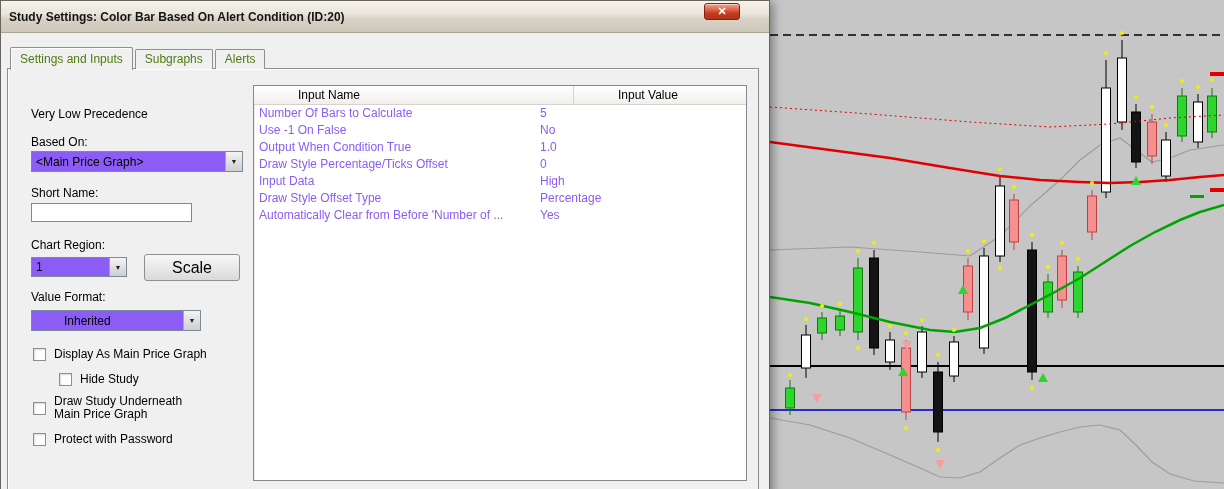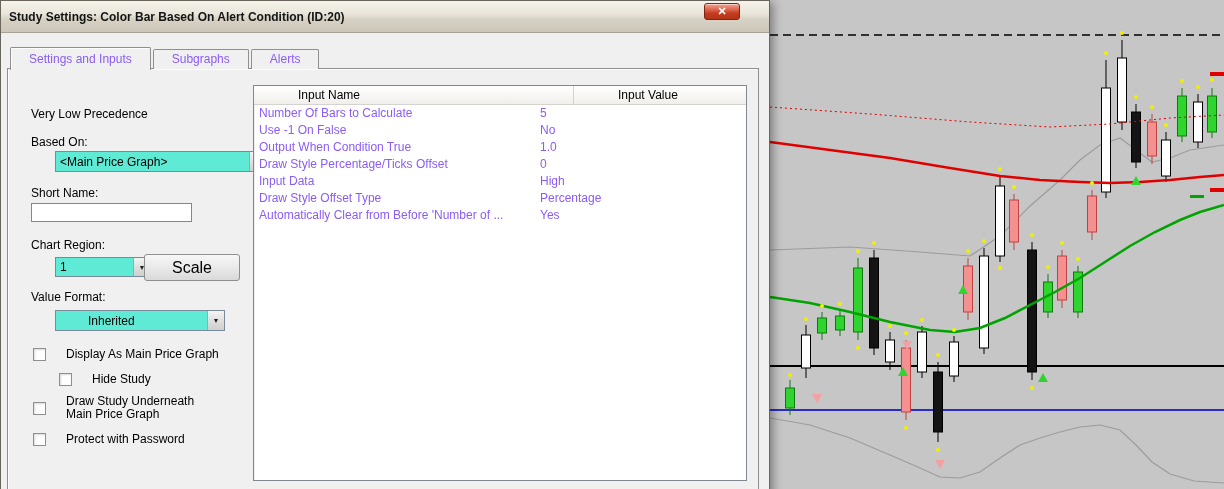--- a/index.html
+++ b/index.html
@@ -21,47 +21,47 @@
               background:linear-gradient(#f6f3eb, #e9e5da 42%, #d7d2c5 58%, #ccc7b9);
               border-bottom:1px solid #a9a395; display:flex; align-items:center; }
   .title { padding-left:8px; font-size:12px; font-weight:bold; color:#141414; white-space:nowrap; }
   .close-btn { position:absolute; top:2px; right:29px; width:36px; height:17px;
                background:linear-gradient(#f2a592, #dd6a50 35%, #c43c22 62%, #b23317);
                border:1px solid #7e2413; border-radius:3px; color:#fff;
                font-size:11px; font-weight:bold; line-height:14px; text-align:center;
                box-shadow:inset 0 1px 0 rgba(255,255,255,0.5); cursor:default; }
 
   .tabstrip { position:absolute; top:45px; left:9px; height:23px; display:flex; align-items:flex-end; z-index:5; }
-  .tab { height:20px; line-height:19px; padding:0 18px; background:#f0f0f0;
+  .tab { height:20px; line-height:19px; padding:0 9px; background:#f0f0f0;
          border:1px solid #8f8f8f; border-bottom:none; border-radius:2px 2px 0 0;
-         margin-right:2px; color:#8b5cf6; cursor:default; }
+         margin-right:2px; color:#4d7c0f; cursor:default; }
   .tab.active { height:23px; line-height:22px; margin-bottom:-1px;
                 box-shadow:inset 1px 1px 0 #fdfdfd; }
 
   .page { position:absolute; left:6px; top:67px; width:752px; height:429px;
           background:#f0f0f0; border:1px solid #8f8f8f; border-bottom:none;
           box-shadow:inset 1px 1px 0 #fcfcfc; }
 
   .lbl { position:absolute; color:#000; white-space:nowrap; }
 
-  .combo { position:absolute; height:21px; background:#5eead4; border:1px solid #7b8a99;
-           display:flex; align-items:center; cursor:default;margin-left:24px; }
+  .combo { position:absolute; height:21px; background:#8b5cf6; border:1px solid #7b8a99;
+           display:flex; align-items:center; cursor:default; }
   .combo-text { flex:1; padding:0 4px; overflow:hidden; white-space:nowrap; }
   .combo-arrow { width:17px; align-self:stretch; background:linear-gradient(#f4f4f4,#dcdcdc 60%,#cfcfcf);
                  border-left:1px solid #a5a5a5; display:flex; align-items:center; justify-content:center;
                  font-size:7px; color:#222; }
 
   .textbox { position:absolute; height:19px; background:#fff; border:1px solid #7b8a99;
              font-family:"Liberation Sans", sans-serif; font-size:12px; padding:0 3px; }
 
   .btn { position:absolute; background:linear-gradient(#f7f7f7,#e8e8e8 55%,#d9d9d9);
          border:1px solid #8e8f8f; border-radius:3px; font-family:"Liberation Sans", sans-serif;
          font-size:16px; color:#000; cursor:default; }
 
-  .check-row { position:absolute; display:flex; align-items:center; gap:20px; cursor:default; }
+  .check-row { position:absolute; display:flex; align-items:center; gap:8px; cursor:default; }
   .checkbox { width:13px; height:13px; background:#fff; border:1px solid #8f8f8f;
               box-shadow:inset 1px 1px 2px rgba(0,0,0,0.15); flex:none; }
   .check-label { color:#000; line-height:13px; }
   .check-label.wrap { white-space:normal; width:135px; }
 
   
   .inputs-table { position:absolute; left:252px; top:84px; width:494px; height:396px;
                   background:#fff; border:1px solid #828790;
                   box-shadow:inset 1px 1px 0 rgba(0,0,0,0.07); overflow:hidden; }
   .t-header { display:flex; height:19px; border-bottom:1px solid #d5d3cf; background:linear-gradient(#ffffff,#f1efec); }

